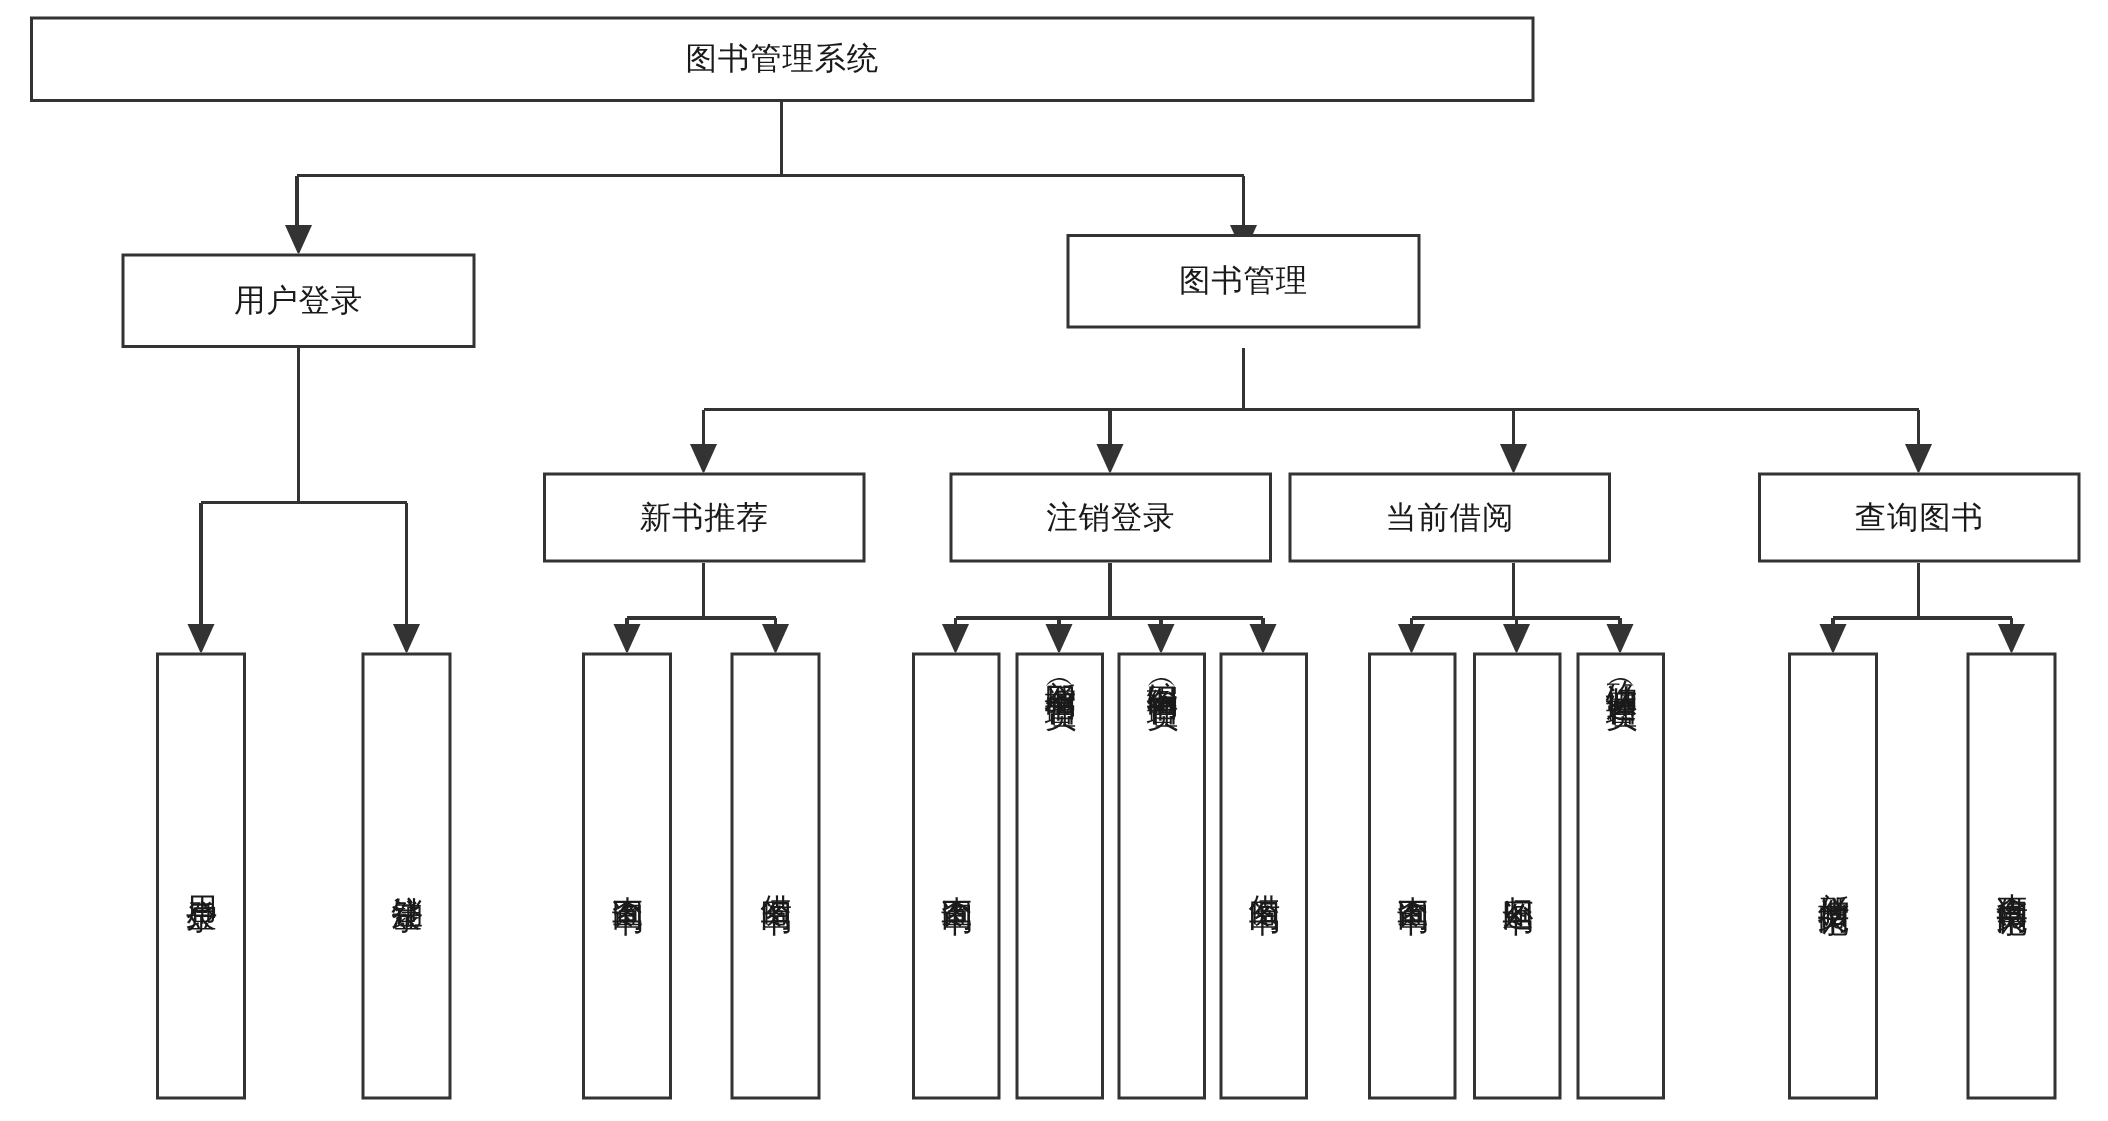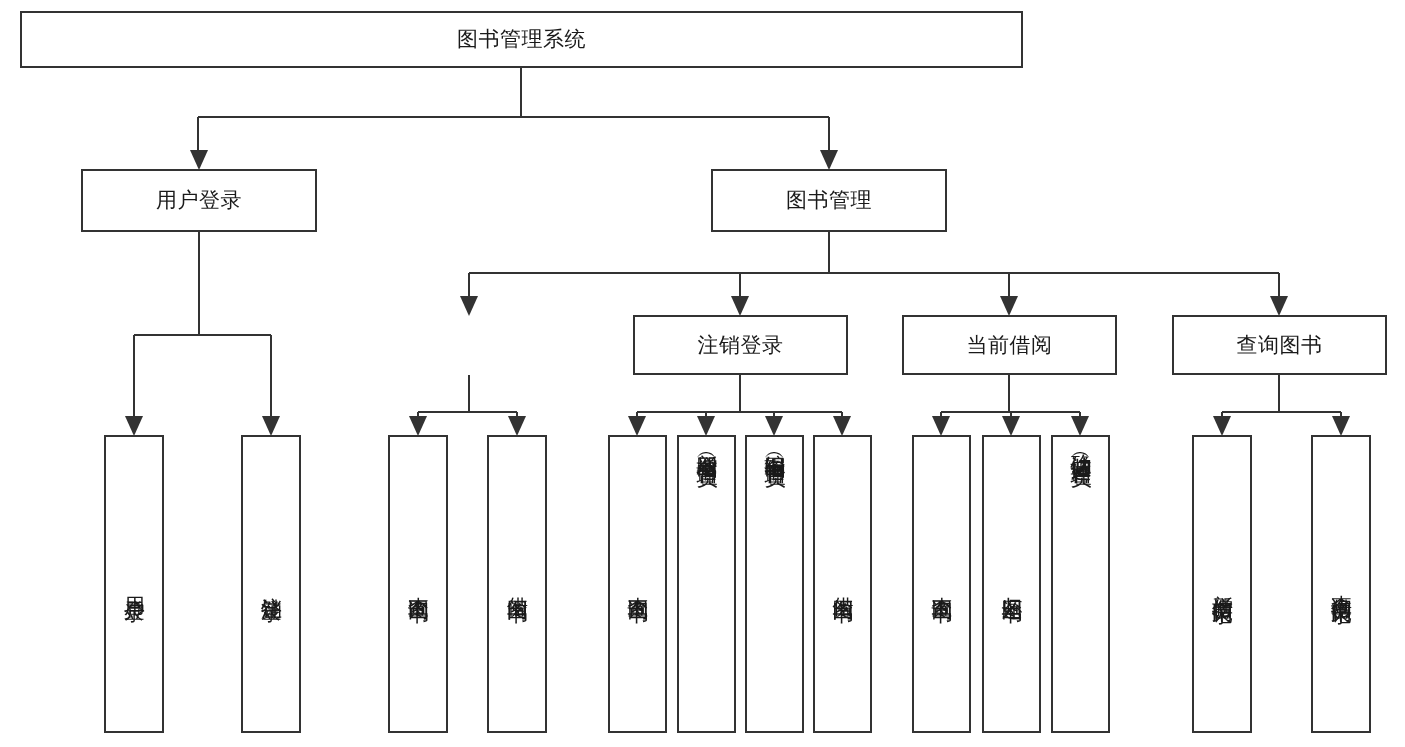--- a/index.html
+++ b/index.html
@@ -151,28 +151,31 @@
     </g>
   </svg>
 
   <div class="node horizontal" style="left: 20px; top: 11px; width: 1003px; height: 57px;">
     <span class="label">图书管理系统</span>
   </div>
 
   <div class="node horizontal" style="left: 81px; top: 169px; width: 236px; height: 63px;">
     <span class="label">用户登录</span>
   </div>
-  <div class="node horizontal" style="left: 711px; top: 169px; width: 236px; height: 63px;">
+  <div class="node horizontal" style="left: 711px; top: 156px; width: 236px; height: 63px;">
     <span class="label">图书管理</span>
   </div>
 
+  <div class="node horizontal" style="left: 362px; top: 315px; width: 215px; height: 60px;">
+    <span class="label">新书推荐</span>
+  </div>
   <div class="node horizontal" style="left: 633px; top: 315px; width: 215px; height: 60px;">
     <span class="label">注销登录</span>
   </div>
-  <div class="node horizontal" style="left: 902px; top: 315px; width: 215px; height: 60px;">
+  <div class="node horizontal" style="left: 859px; top: 315px; width: 215px; height: 60px;">
     <span class="label">当前借阅</span>
   </div>
   <div class="node horizontal" style="left: 1172px; top: 315px; width: 215px; height: 60px;">
     <span class="label">查询图书</span>
   </div>
 
   <div class="node vertical centered" style="left: 104px; top: 435px; width: 60px; height: 298px;">
     <span class="label">用户登录</span>
   </div>
   <div class="node vertical centered" style="left: 241px; top: 435px; width: 60px; height: 298px;">

